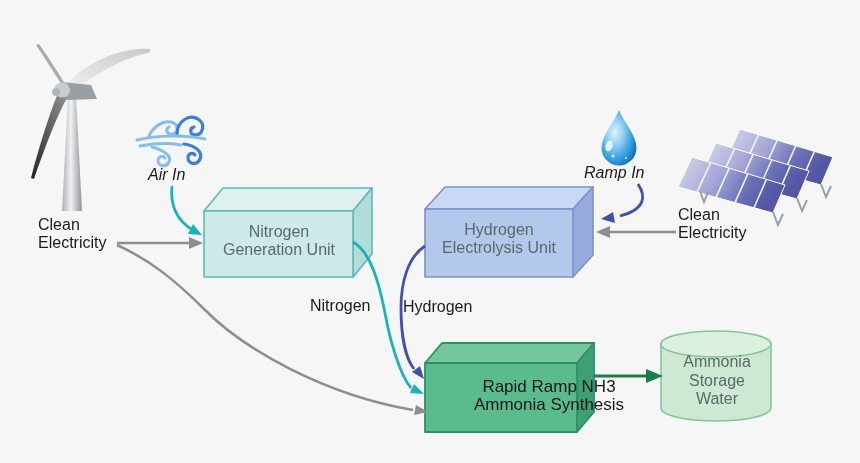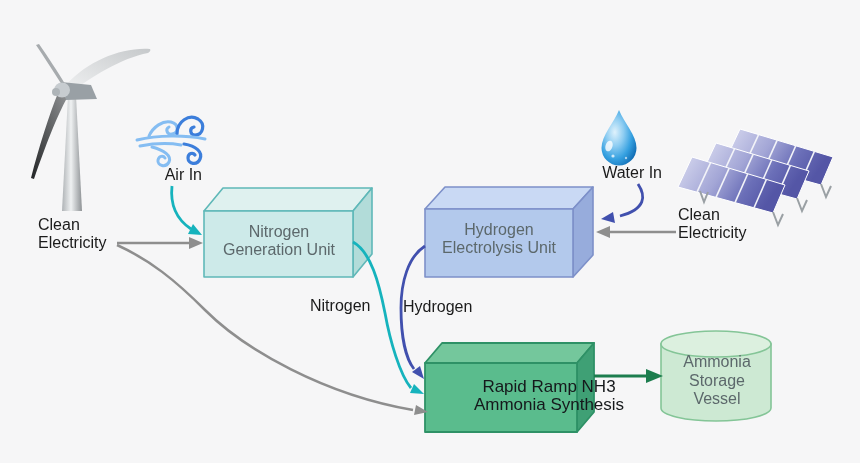--- a/index.html
+++ b/index.html
@@ -1,20 +1,20 @@
 <!DOCTYPE html>
 <html><head>
 <meta charset="utf-8">
 <style>
   html,body{margin:0;padding:0;}
   body{width:860px;height:463px;overflow:hidden;font-family:"Liberation Sans",sans-serif;}
   #stage{position:relative;width:860px;height:463px;background:#f6f6f7;}
   #stage svg{position:absolute;left:0;top:0;}
   .lbl{position:absolute;font-size:16px;line-height:17.5px;color:#1b1b1b;white-space:pre-line;}
-  .lbl.center{text-align:right;}
+  .lbl.center{text-align:left;font-style:italic;}
   .unit-lbl{position:absolute;font-size:16px;line-height:18px;color:#5c686b;text-align:center;white-space:pre-line;}
   .synth-lbl{position:absolute;font-size:17px;line-height:18px;color:#15181b;text-align:center;white-space:pre-line;margin-left:48px;}
   .vessel-lbl{position:absolute;font-size:16px;line-height:18.5px;color:#5c686b;text-align:center;white-space:pre-line;}
 </style>
 </head>
 <body>
 
 <div id="stage">
 
 <svg width="860" height="463" viewBox="0 0 860 463">
@@ -142,28 +142,28 @@
     <g>
       <path d="M594,376 H646" stroke-width="3.2" stroke="#1d7d4e"></path>
       <polygon points="663,376 646,369 646,383" stroke="none" fill="#1d7d4e"></polygon>
     </g>
   </g>
 </svg>
 
   <div class="lbl" style="left:38px;top:216px;">Clean
 Electricity</div>
   <div class="lbl center" style="left:148px;top:166px;width:54px;">Air In</div>
-  <div class="lbl center" style="left:584px;top:164px;width:78px;">Water In</div>
+  <div class="lbl center" style="left:584px;top:164px;width:78px;">Ramp In</div>
   <div class="lbl" style="left:678px;top:206px;">Clean
 Electricity</div>
   <div class="lbl" style="left:310px;top:297px;">Nitrogen</div>
   <div class="lbl" style="left:403px;top:298px;">Hydrogen</div>
   <div class="unit-lbl" style="left:204px;top:223px;width:150px;">Nitrogen
 Generation Unit</div>
   <div class="unit-lbl" style="left:425px;top:221px;width:148px;">Hydrogen
 Electrolysis Unit</div>
   <div class="synth-lbl" style="left:425px;top:378px;width:152px;">Rapid Ramp NH3
 Ammonia Synthesis</div>
   <div class="vessel-lbl" style="left:663px;top:353px;width:108px;">Ammonia
 Storage
-Vessel</div>
+Water</div>
 
 </div>
 
 </body></html>

